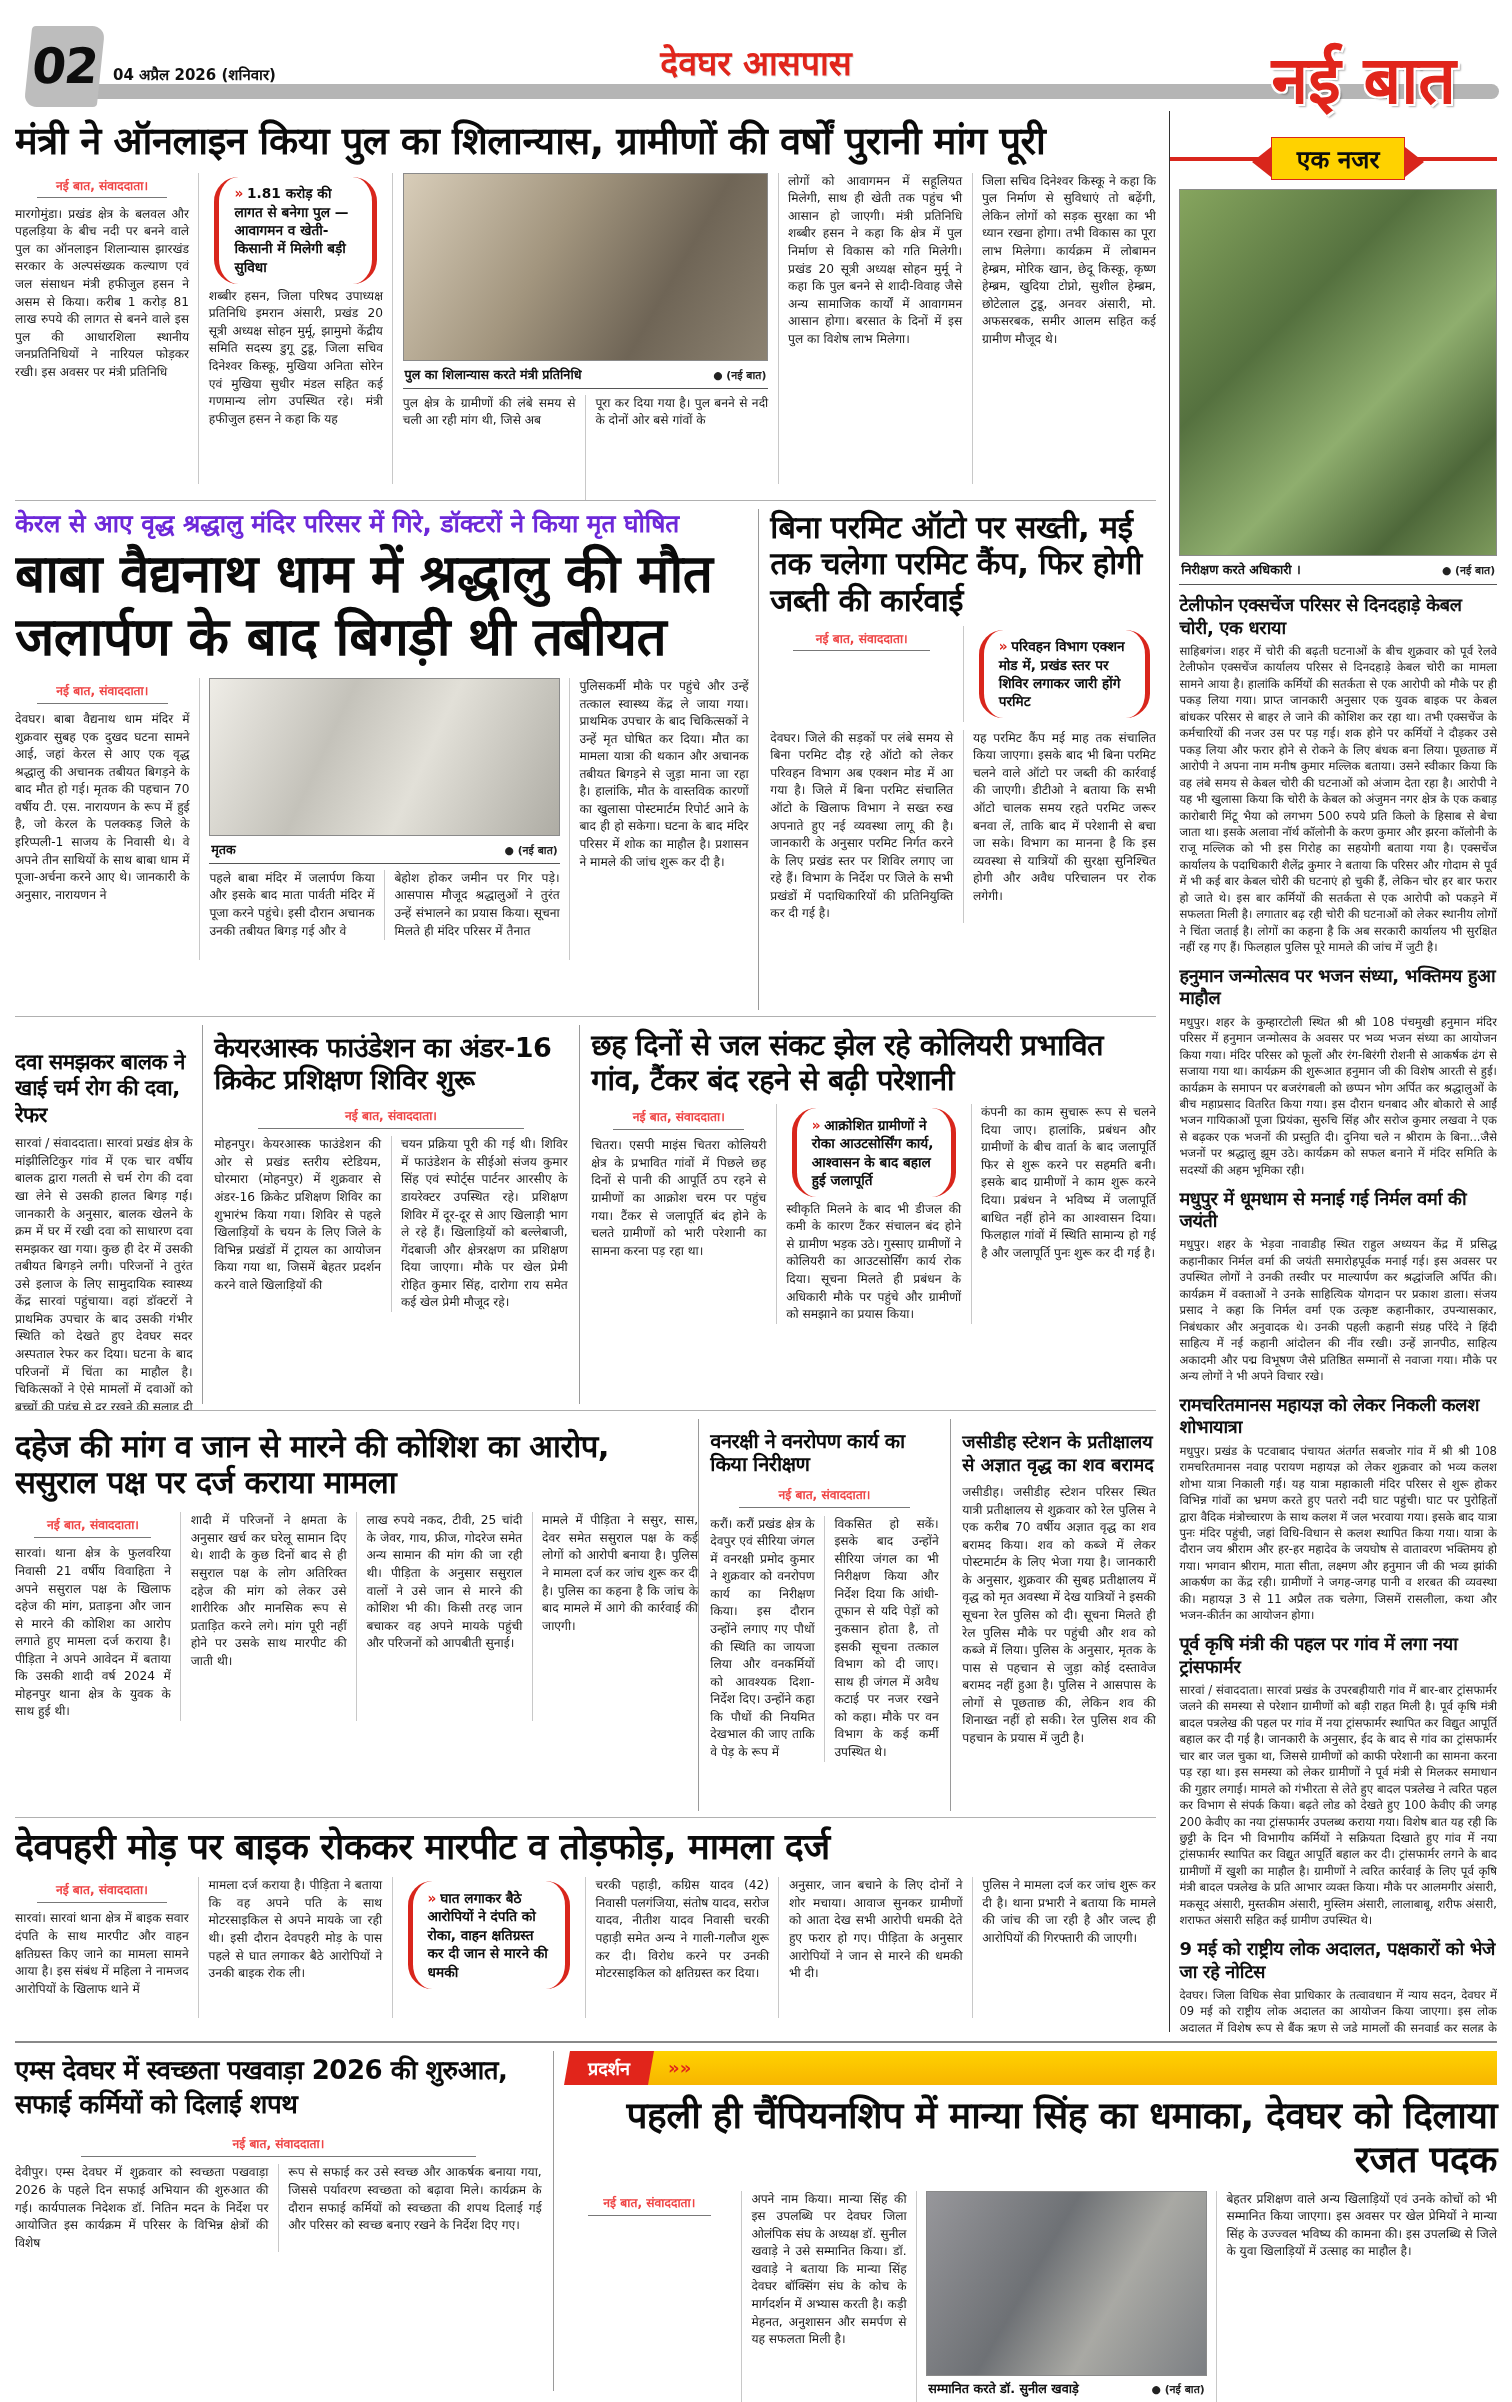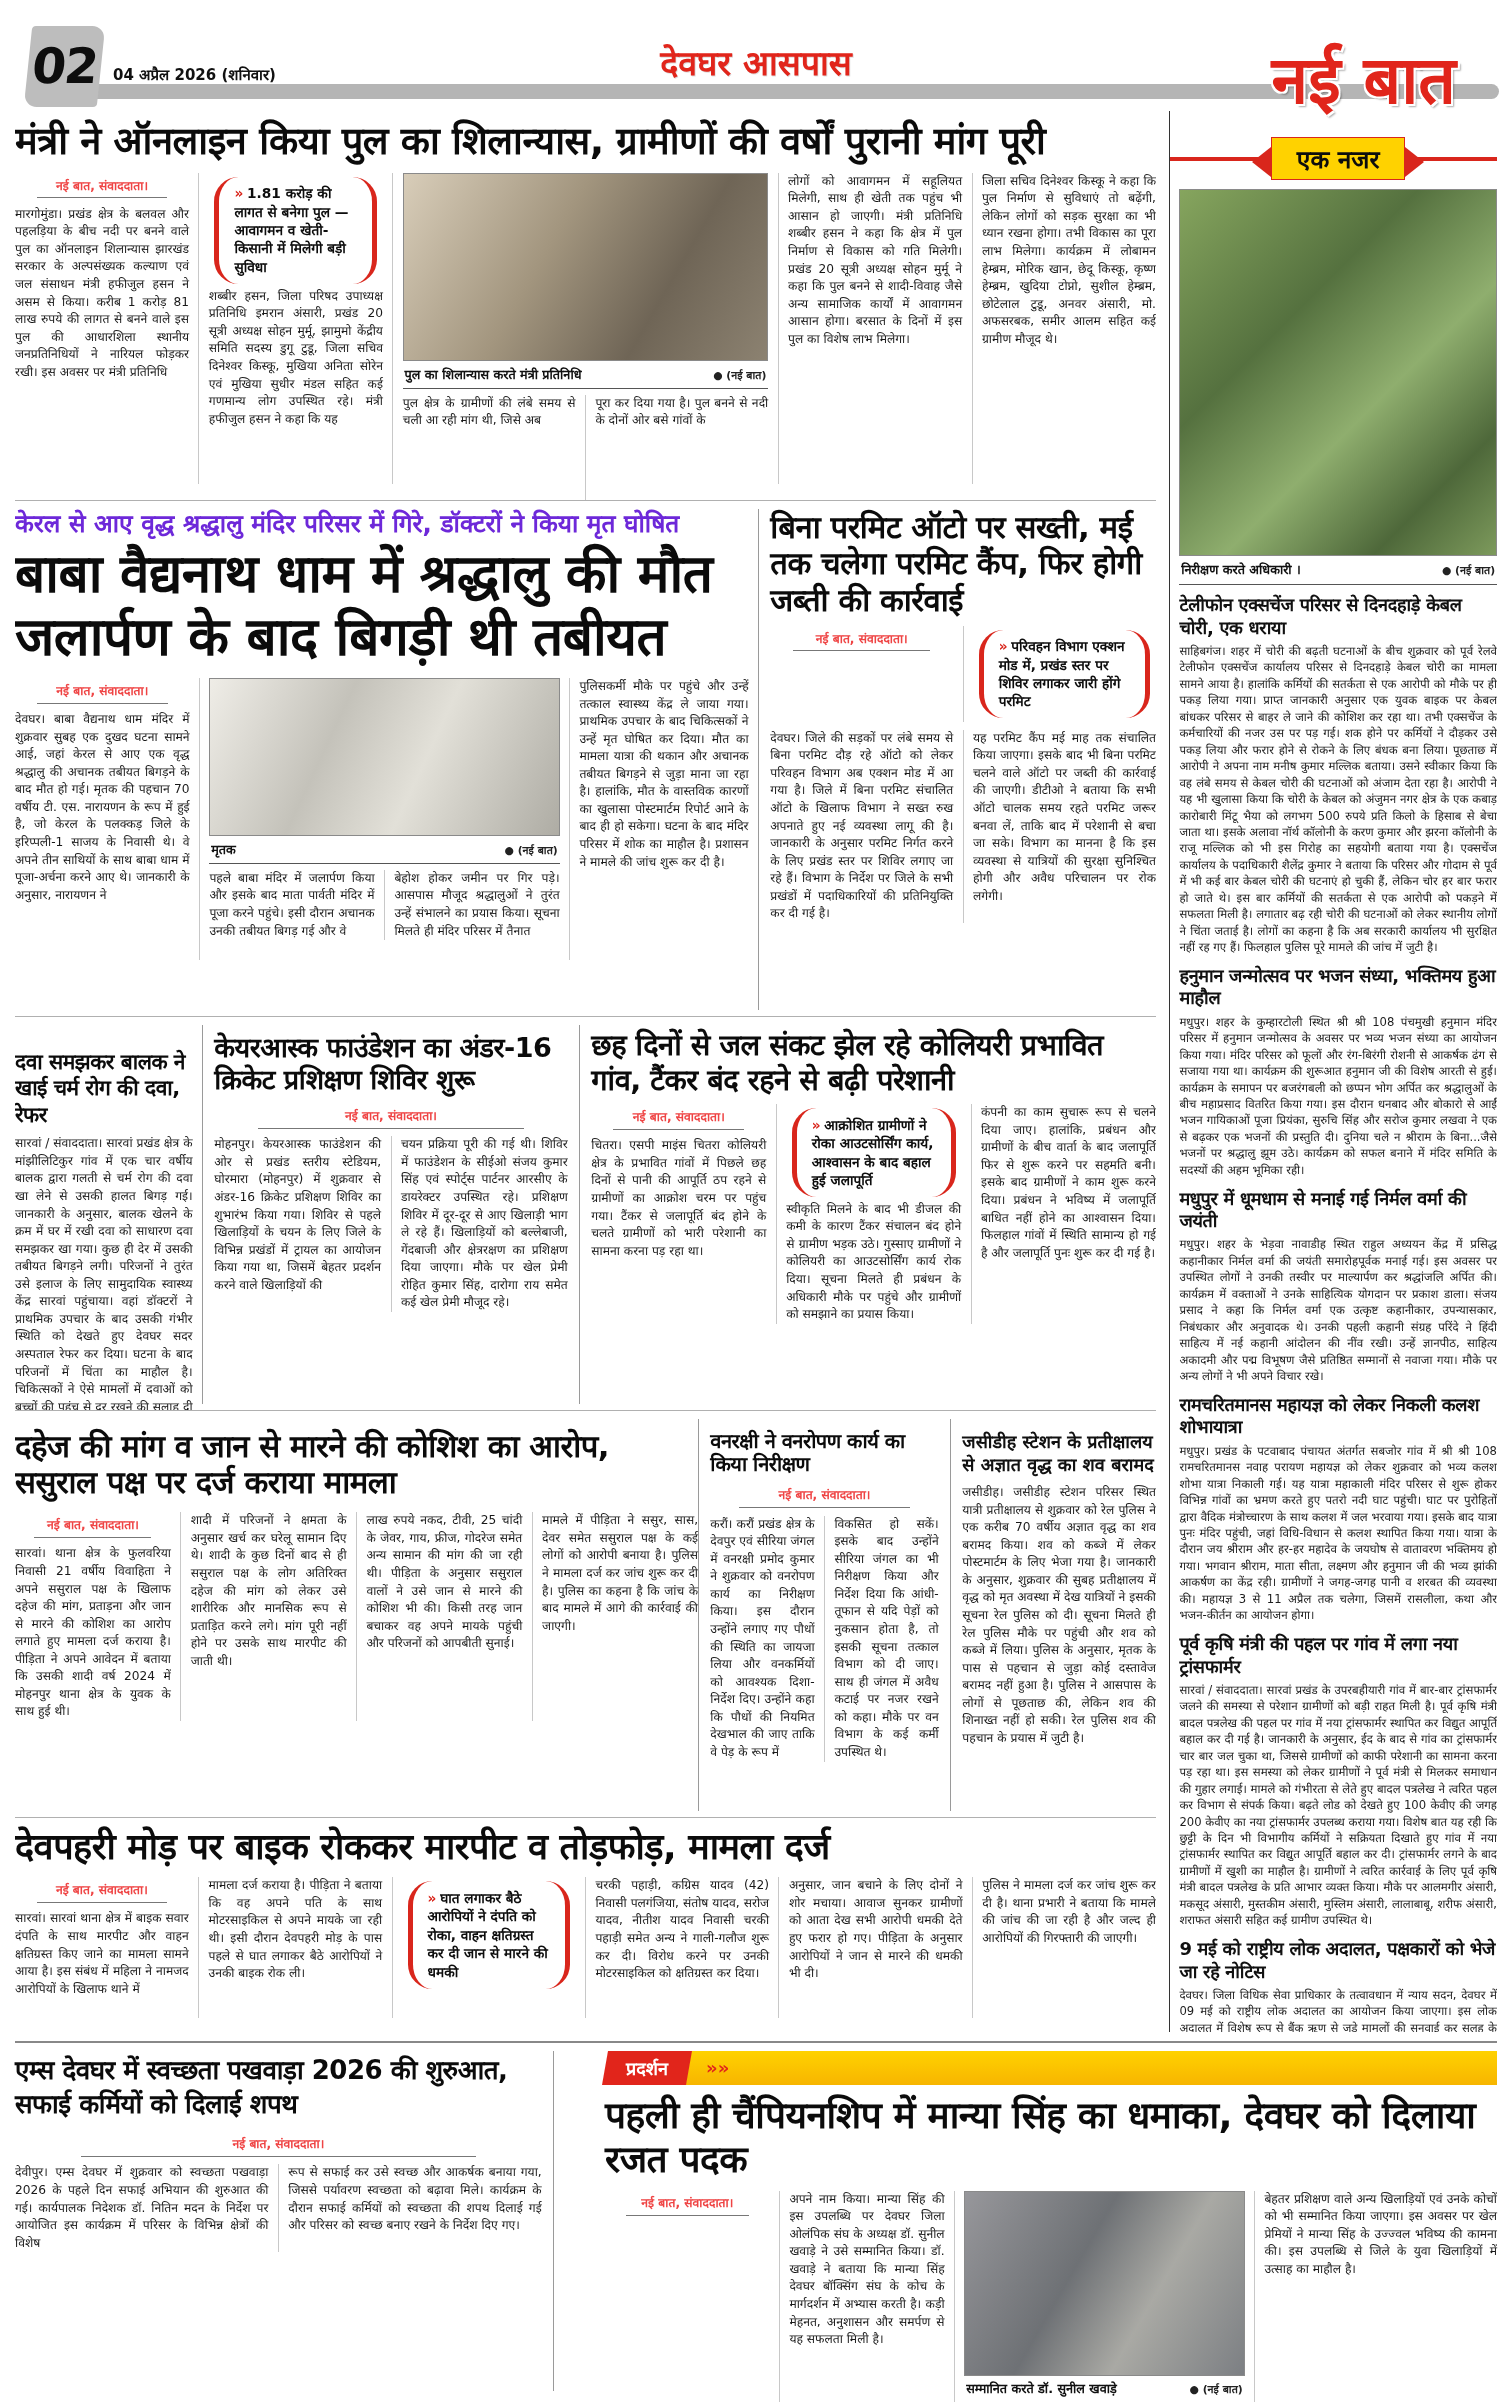--- a/index.html
+++ b/index.html
@@ -85,32 +85,32 @@
   .dowry .hl { font-size:31px; margin:9.4px 0 11.3px; }
   .forest { width:252px; padding:0 11.3px; border-right:0.9px solid #9a9a9a; }
   .forest .hl { font-size:20px; margin:11.3px 0 7.5px; }
   .jasidih { flex:1; padding-left:11.3px; }
   .jasidih .rh { font-size:18px; font-weight:800; line-height:1.3; margin:11.3px 0 7.5px; }
   .bandE { height:211px; border-bottom:none; }
   .bandE .hl { font-size:36px; margin-bottom:9.4px; }
   .bandE .cols { height:141px; }
   
   .bottom-band { position:absolute; left:15px; top:2041px; width:1482px; height:350px;
-    border-top:2.8px solid #888; padding-top:7.5px; display:flex;gap:38px; }
+    border-top:2.8px solid #888; padding-top:7.5px; display:flex; }
   .aiims { width:539px; padding-right:11.3px; border-right:0.9px solid #9a9a9a; }
   .aiims .hl { font-size:26px; margin:3.8px 0 11.3px; line-height:1.3; }
   .boxing { flex:1; padding-left:13px; }
   .strip-row { display:flex; align-items:stretch; height:34px; }
   .strip-tag { background:#e1251b; color:#fff; font-weight:800; font-size:18px;
     display:flex; align-items:center; padding:0 21px; transform:skewX(-10deg); margin-right:-7.5px; z-index:2; }
   .strip-tag span { transform:skewX(10deg); }
   .strip-yellow { flex:1; background:linear-gradient(180deg,#ffd200,#f7b500); display:flex; align-items:center;
     padding:0 15px 0 24.5px; font-weight:800; font-size:18px; color:#b30f0f; }
   .strip-chev { color:#e1251b; font-weight:800; margin-right:9.4px; }
-  .boxing .hl { font-size:37px; margin:9.4px 0 9.4px; }
+  .boxing .hl { font-size:37px; margin:9.4px 0 9.4px;text-align:right; }
   .boxing-row { display:flex; height:226px; }
   .bx-col { width:175px; padding:0 9.4px; border-right:0.9px solid #c8c8c8; min-width:0; }
   .bx-col:first-child { padding-left:0; }
   .bx-photo-wrap { width:299px; padding:0 9.4px; }
   .bx-photo { height:185px; background:linear-gradient(120deg,#97979b 0%,#6e7175 40%,#a9a9a4 65%,#7c7f83 100%); }
   .bx-last { flex:1; padding-left:9.4px; border-left:0.9px solid #c8c8c8; }
 </style>
 </head>
 <body>
 

